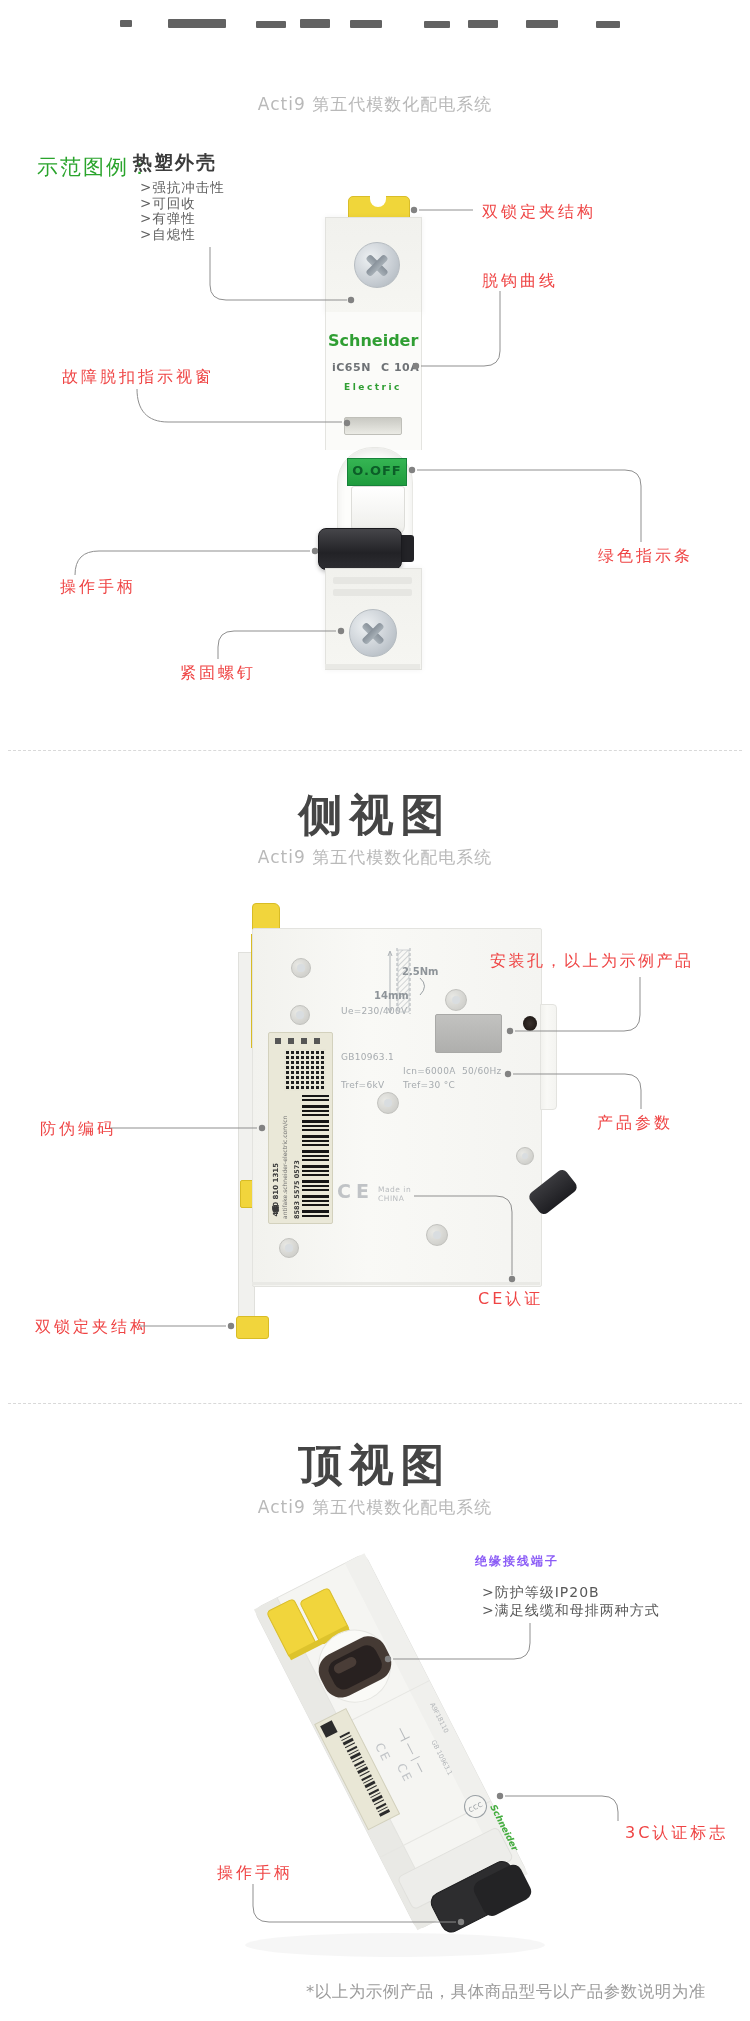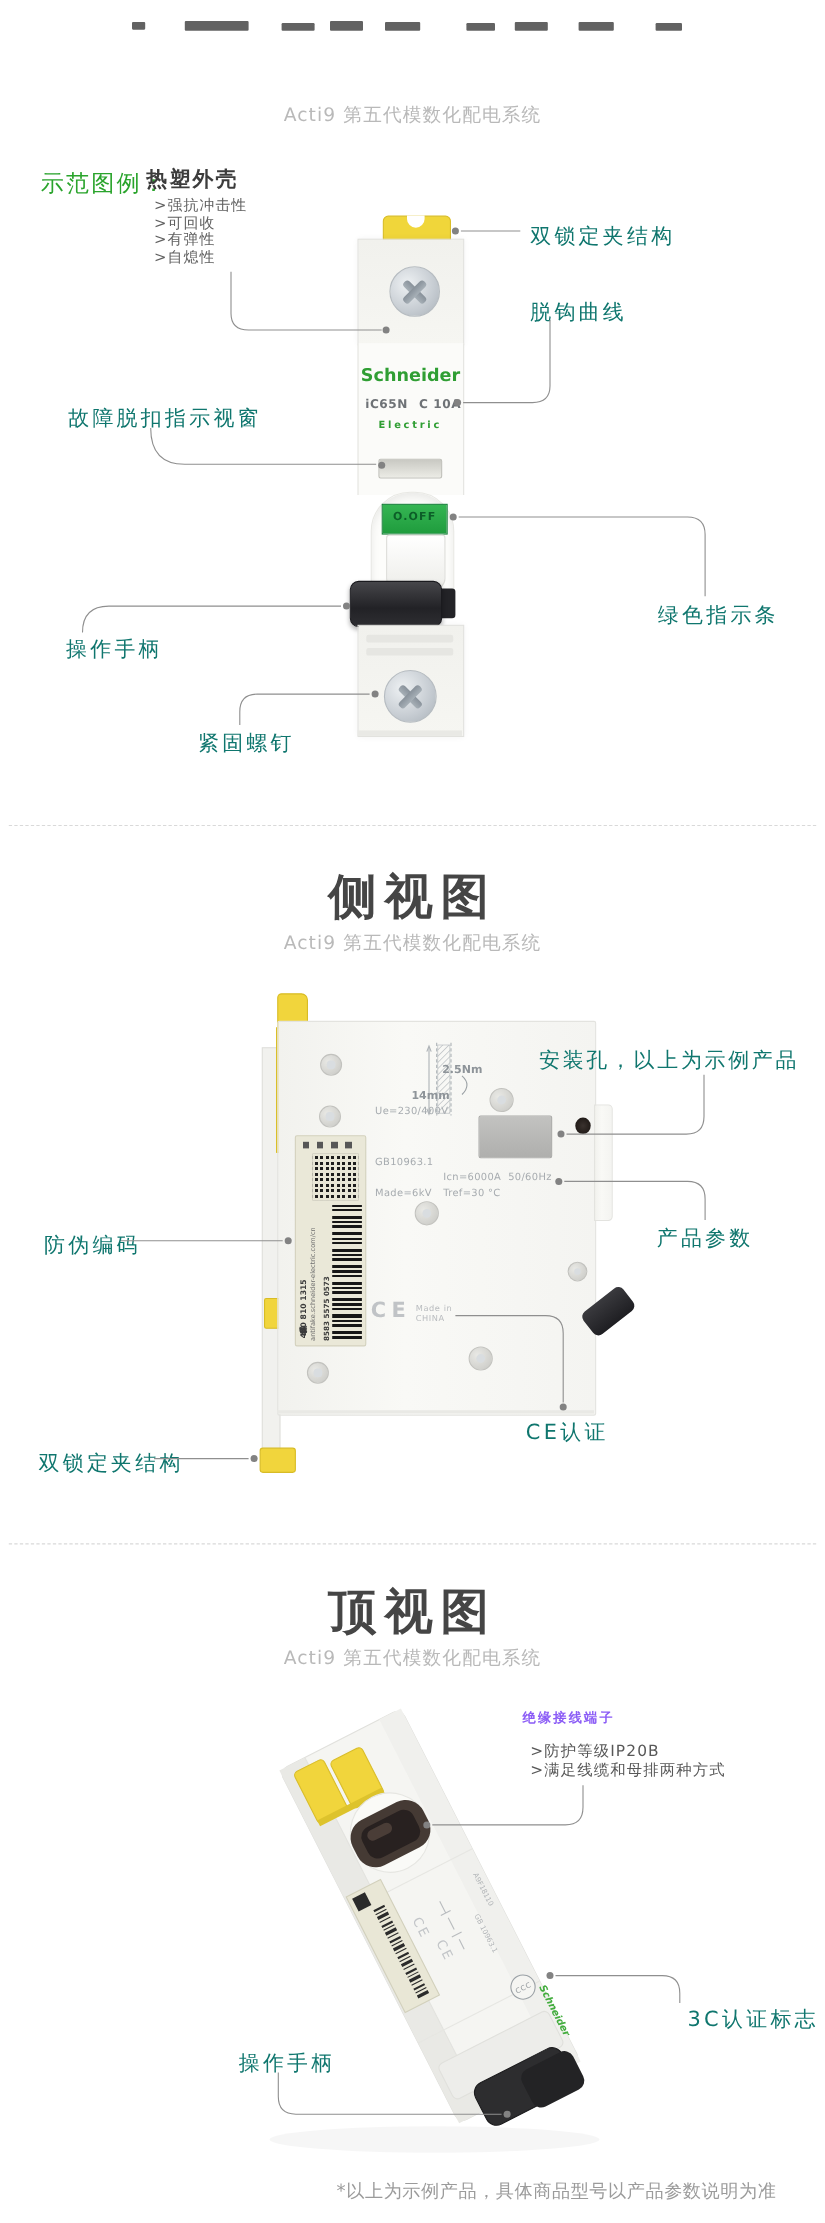--- a/index.html
+++ b/index.html
@@ -3,21 +3,21 @@
 <meta charset="utf-8">
 <style>
   html,body{margin:0;padding:0;background:#fff;}
   .page{position:relative;width:750px;height:2021px;margin:0 auto;background:#fff;overflow:hidden;
         font-family:"DejaVu Sans","Liberation Sans",sans-serif;}
   .abs{position:absolute;white-space:nowrap;}
   
   .h1{width:750px;text-align:center;font-size:44px;font-weight:bold;color:#454545;letter-spacing:7px;}
   .hsub{width:750px;text-align:center;font-size:17px;color:#b9b9b9;letter-spacing:1px;}
   
-  .label{font-size:19px;color:#0f766e;letter-spacing:3px;}
+  .label{font-size:16px;color:#ef4444;letter-spacing:3px;}
   .legend{font-size:21px;color:#2aa42c;letter-spacing:2px;font-weight:400;}
   .shell-title{font-size:19px;font-weight:bold;color:#3c3c3c;letter-spacing:2px;}
   .bullets{font-size:13.5px;color:#606060;line-height:15.5px;letter-spacing:1px;white-space:nowrap;}
   .bullets2{font-size:14px;color:#585858;line-height:18px;letter-spacing:1px;white-space:nowrap;}
   .term-title{font-size:12px;font-weight:bold;color:#8b5cf6;letter-spacing:2px;}
   .note{font-size:16.5px;color:#9b9b9b;letter-spacing:0.5px;}
   
   .divider{width:734px;left:8px;border-top:1px dashed #d9d9d9;height:0;}
   
   .frag{background:#474747;opacity:.85;border-radius:1px;}
@@ -27,21 +27,21 @@
   .fv-block{background:linear-gradient(#f1f1ed,#f6f6f2);border:1px solid #e2e2de;box-shadow:0 0 6px rgba(0,0,0,.05);}
   .fv-face{background:#fbfbf9;border-left:1px solid #e4e4e0;border-right:1px solid #e4e4e0;}
   .screw{border-radius:50%;background:radial-gradient(circle at 35% 35%,#eef1f3,#c6ccd2 60%,#a9b1b8);border:1px solid #b6bcc1;}
   .screw .bar{position:absolute;left:50%;top:50%;width:26px;height:7px;margin:-3.5px 0 0 -13px;border-radius:3px;
               background:linear-gradient(#88919a,#a7b0b7);}
   .brand{color:#2f9e33;font-weight:bold;font-size:16px;text-align:center;width:90px;}
   .brand-sub{color:#2f9e33;font-size:9px;letter-spacing:2.5px;text-align:center;width:90px;margin-top:-2px;font-weight:bold;}
   .model{font-size:11px;font-weight:bold;color:#6e7276;letter-spacing:0.5px;}
   .window{background:linear-gradient(180deg,#c9c9c3,#ebebe5);border:1px solid #bfbfb9;border-radius:2px;}
   .recess{background:#fdfdfb;border:1px solid #e8e8e4;border-radius:36px 36px 6px 6px;box-shadow:inset 0 4px 8px rgba(0,0,0,.08);}
-  .strip{background:linear-gradient(#35b553,#1f9c3d);border:1px solid #17823a;color:#0c5e28;font-size:10px;font-weight:bold;
+  .strip{background:linear-gradient(#35b553,#1f9c3d);border:1px solid #17823a;color:#0c5e28;font-size:13px;font-weight:bold;
          text-align:center;line-height:24px;letter-spacing:1px;}
   .toggle{background:linear-gradient(#ffffff,#ededE9);border:1px solid #ddddd9;border-radius:3px 3px 10px 10px;}
   .handle{background:linear-gradient(180deg,#46464a,#222226 60%,#2e2e32);border:1px solid #1a1a1e;border-radius:8px;
           box-shadow:0 2px 4px rgba(0,0,0,.25);}
   .hinge{background:#232327;border-radius:3px;}
   .groove{background:#e6e6e2;border-radius:2px;}
   .lip{background:#e9e9e5;}
   
   .sv-body{background:linear-gradient(90deg,#f2f2ee,#f9f9f6 40%,#f4f4f1);border:1px solid #e3e3df;border-radius:2px;}
   .sv-plate{background:#f1f1ee;border:1px solid #e0e0dc;}
@@ -154,21 +154,21 @@
     <div class="abs riv" style="left:279px;top:1238px;width:18px;height:18px;"></div>
     <div class="abs riv" style="left:516px;top:1147px;width:16px;height:16px;"></div>
 
     <div class="abs sv-hole" style="left:523px;top:1016px;width:14px;height:15px;"></div>
     <div class="abs graylabel" style="left:435px;top:1014px;width:65px;height:37px;"></div>
 
     <div class="pm" style="left:341px;top:1052px;">GB10963.1</div>
     <div class="pm" style="left:341px;top:1006px;">Ue=230/400V</div>
     <div class="pm" style="left:403px;top:1066px;">Icn=6000A</div>
     <div class="pm" style="left:462px;top:1066px;">50/60Hz</div>
-    <div class="pm" style="left:341px;top:1080px;">Made=6kV</div>
+    <div class="pm" style="left:341px;top:1080px;">Tref=6kV</div>
     <div class="pm" style="left:403px;top:1080px;">Tref=30 °C</div>
 
     <div class="abs sv-ce" style="left:337px;top:1180px;">CE</div>
     <div class="abs madein" style="left:378px;top:1186px;">
       <div>Made in</div>
       <div>CHINA</div>
     </div>
 
     <div class="abs sticker" style="left:268px;top:1032px;width:63px;height:190px;">
       <div class="stk-top"></div>

